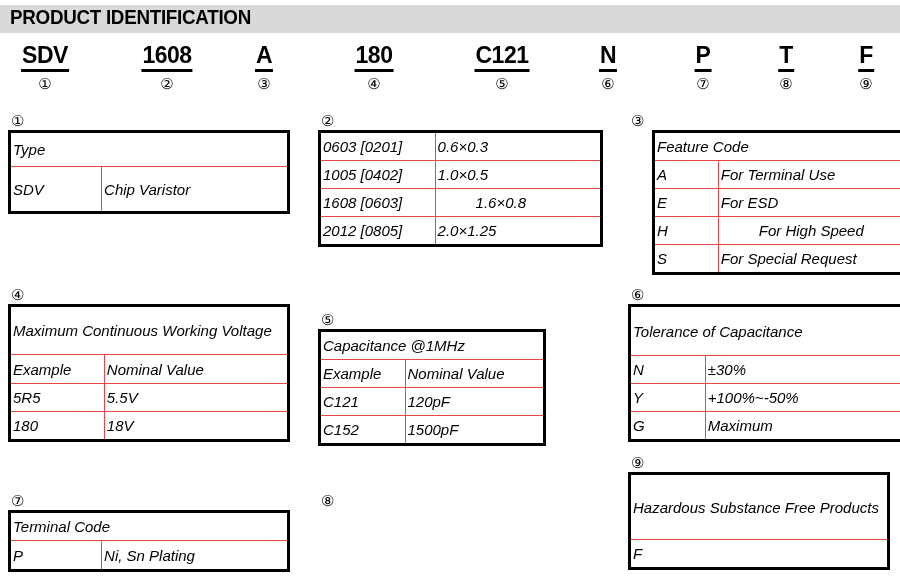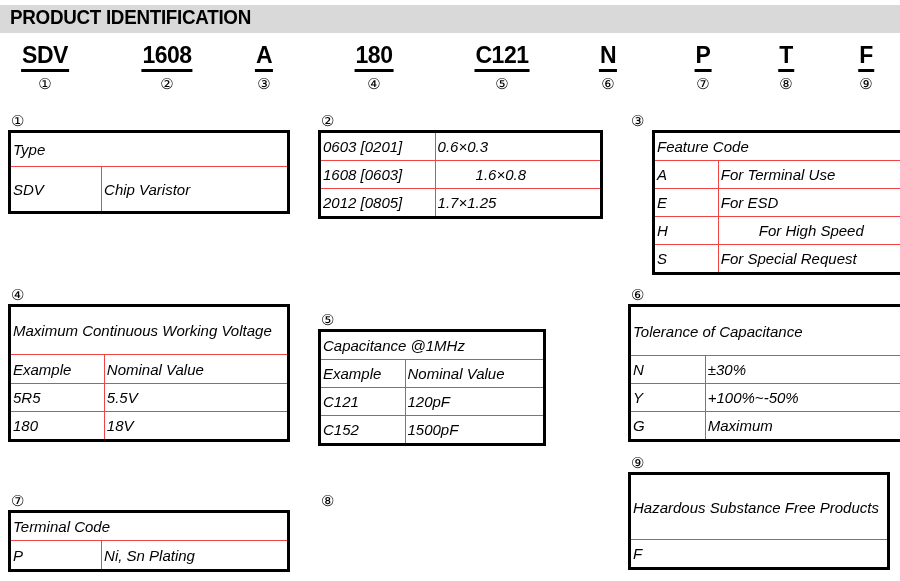--- a/index.html
+++ b/index.html
@@ -185,26 +185,30 @@
     <colgroup>
         <col style="width:41%">
         <col style="width:59%">
       </colgroup>
     <tbody>
       <tr>
         <td style="height:25px;">0603 [0201]</td>
         <td style="height:25px;">0.6×0.3</td>
       </tr>
       <tr>
+        <td style="height:25px;">1005 [0402]</td>
+        <td style="height:25px;">1.0×0.5</td>
+      </tr>
+      <tr>
         <td style="height:25px;margin-top:47px;">1608 [0603]</td>
         <td style="height:25px;padding-left:40px;">1.6×0.8</td>
       </tr>
       <tr>
         <td style="height:25px;">2012 [0805]</td>
-        <td style="height:25px;">1.7×1.25</td>
+        <td style="height:25px;">2.0×1.25</td>
       </tr>
     </tbody>
   </table>
 </div>
 
 <div class="block" style="left:628px; top:113px;">
   <div class="block-num">③</div>
   <table class="spec" style="width:262px;margin-left:24px;">
     <colgroup>
         <col style="width:25%">

